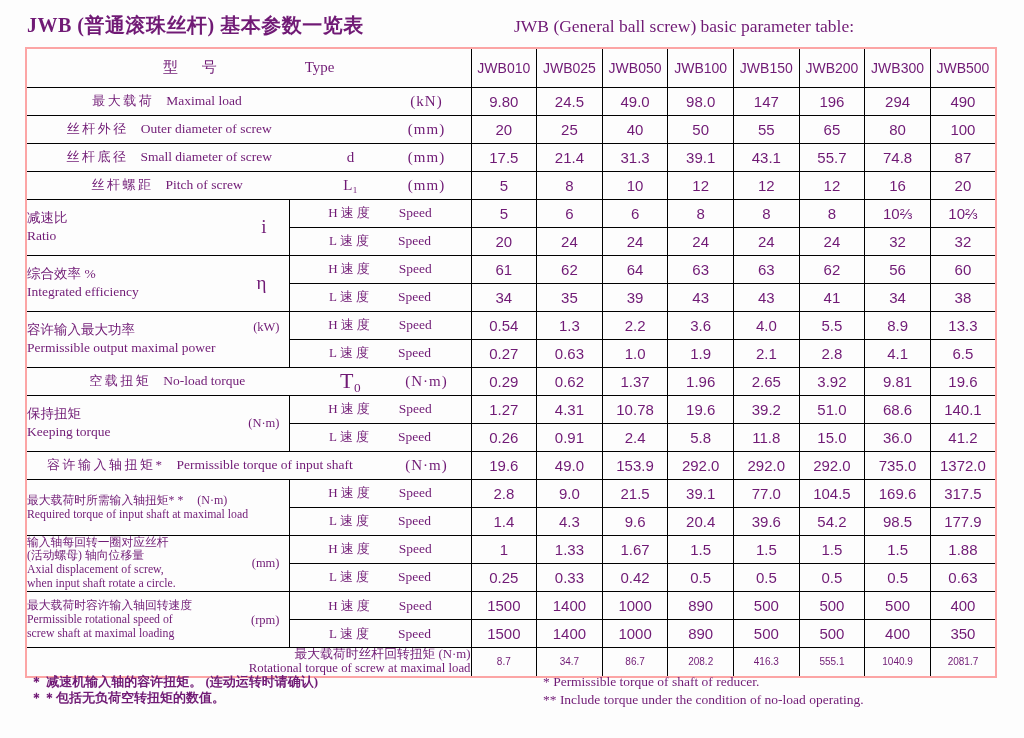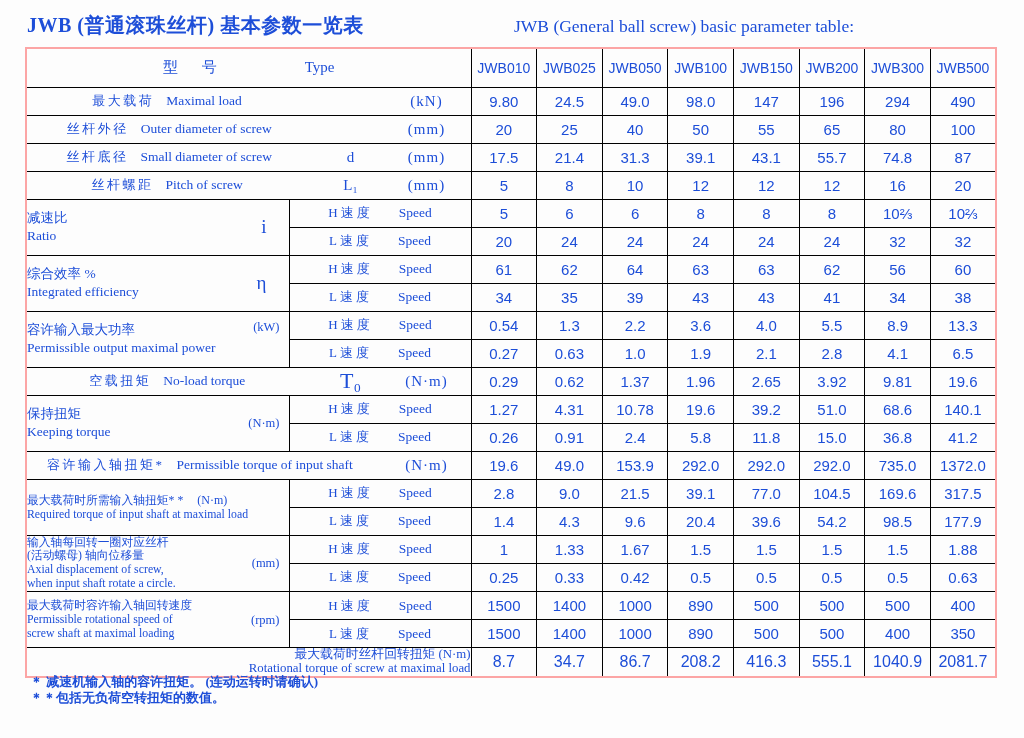--- a/index.html
+++ b/index.html
@@ -1,32 +1,32 @@
 <!DOCTYPE html>
 <html><head>
 <meta charset="utf-8">
 <style>
   html,body{margin:0;padding:0;background:#e8e8e8;}
-  .page{position:relative;width:1024px;height:738px;background:#fdfdfd;color:#1d4ed8;
+  .page{position:relative;width:1024px;height:738px;background:#fdfdfd;color:#701a75;
         font-family:"Liberation Serif",serif;overflow:hidden;}
   .title-zh{position:absolute;left:27px;top:12px;font-size:20px;font-weight:bold;letter-spacing:.5px;white-space:nowrap;}
   .title-en{position:absolute;left:514px;top:16px;font-size:17.5px;white-space:nowrap;}
   .tblwrap{position:absolute;left:25px;top:47px;}
   table{border-collapse:collapse;table-layout:fixed;width:972px;border:2px solid #fca5a5;}
   th,td{border:1px solid #000;padding:0;overflow:hidden;}
   tr{height:28px;}
   tr.hrow{height:39px;}
   tr.lastrow{height:26px;}
   th{font-weight:normal;}
   .hlab .hin{display:flex;justify-content:center;align-items:center;}
   .hzh{font-size:15px;letter-spacing:10px;}
   .hen{font-size:15px;margin-left:78px;}
   .hcol{font-family:"Liberation Sans",sans-serif;font-size:14px;}
   .val{font-family:"Liberation Sans",sans-serif;font-size:15px;text-align:center;vertical-align:middle;}
-  .lastrow .val{font-size:16px;}
+  .lastrow .val{font-size:10px;}
   
   .lab .lrow{display:flex;align-items:center;width:100%;height:100%;}
   .sp1{flex:.85;} .sp2{flex:1;}
   .zh{font-size:13px;letter-spacing:2.5px;white-space:nowrap;}
   .en{font-size:13.5px;margin-left:12px;white-space:nowrap;}
   .sym{width:64px;text-align:center;font-size:15px;}
   .sym.big{font-size:22px;}
   .unit{width:88px;text-align:center;font-size:15px;letter-spacing:1px;}
   .lab.fullrow .sym{width:6px;}
   
@@ -323,21 +323,21 @@
                 <span class="szh">L速度</span>
                 <span class="sen">Speed</span>
               </div>
             </td>
             <td class="val">0.26</td>
             <td class="val">0.91</td>
             <td class="val">2.4</td>
             <td class="val">5.8</td>
             <td class="val">11.8</td>
             <td class="val">15.0</td>
-            <td class="val">36.8</td>
+            <td class="val">36.0</td>
             <td class="val">41.2</td>
           </tr>
           <tr>
             <td class="lab fullrow" colspan="2">
               <div class="lrow">
                 <span class="sp1"></span>
                 <span class="zh">容许输入轴扭矩*</span>
                 <span class="en">Permissible torque of input shaft</span>
                 <span class="sp2"></span>
                 <span class="sym"></span>
@@ -481,13 +481,17 @@
             <td class="val">2081.7</td>
           </tr>
         </tbody>
       </table>
   </div>
 
   <div class="fn-zh">
     <div>＊ 减速机输入轴的容许扭矩。 (连动运转时请确认)</div>
     <div>＊＊包括无负荷空转扭矩的数值。</div>
   </div>
+  <div class="fn-en">
+    <div>*  Permissible torque of shaft of reducer.</div>
+    <div>** Include torque under the condition of no-load operating.</div>
+  </div>
 </div>
 
 </body></html>

